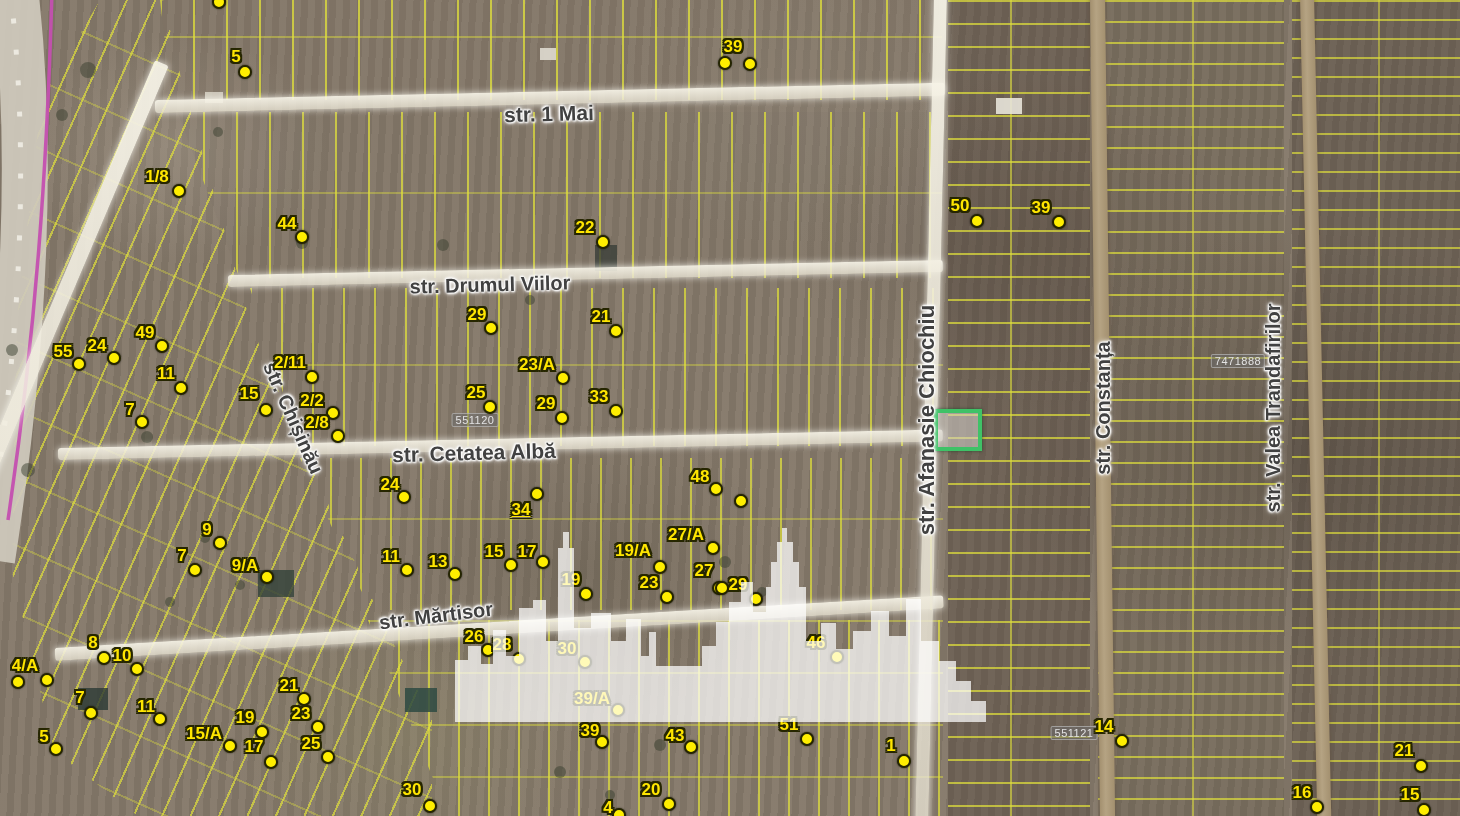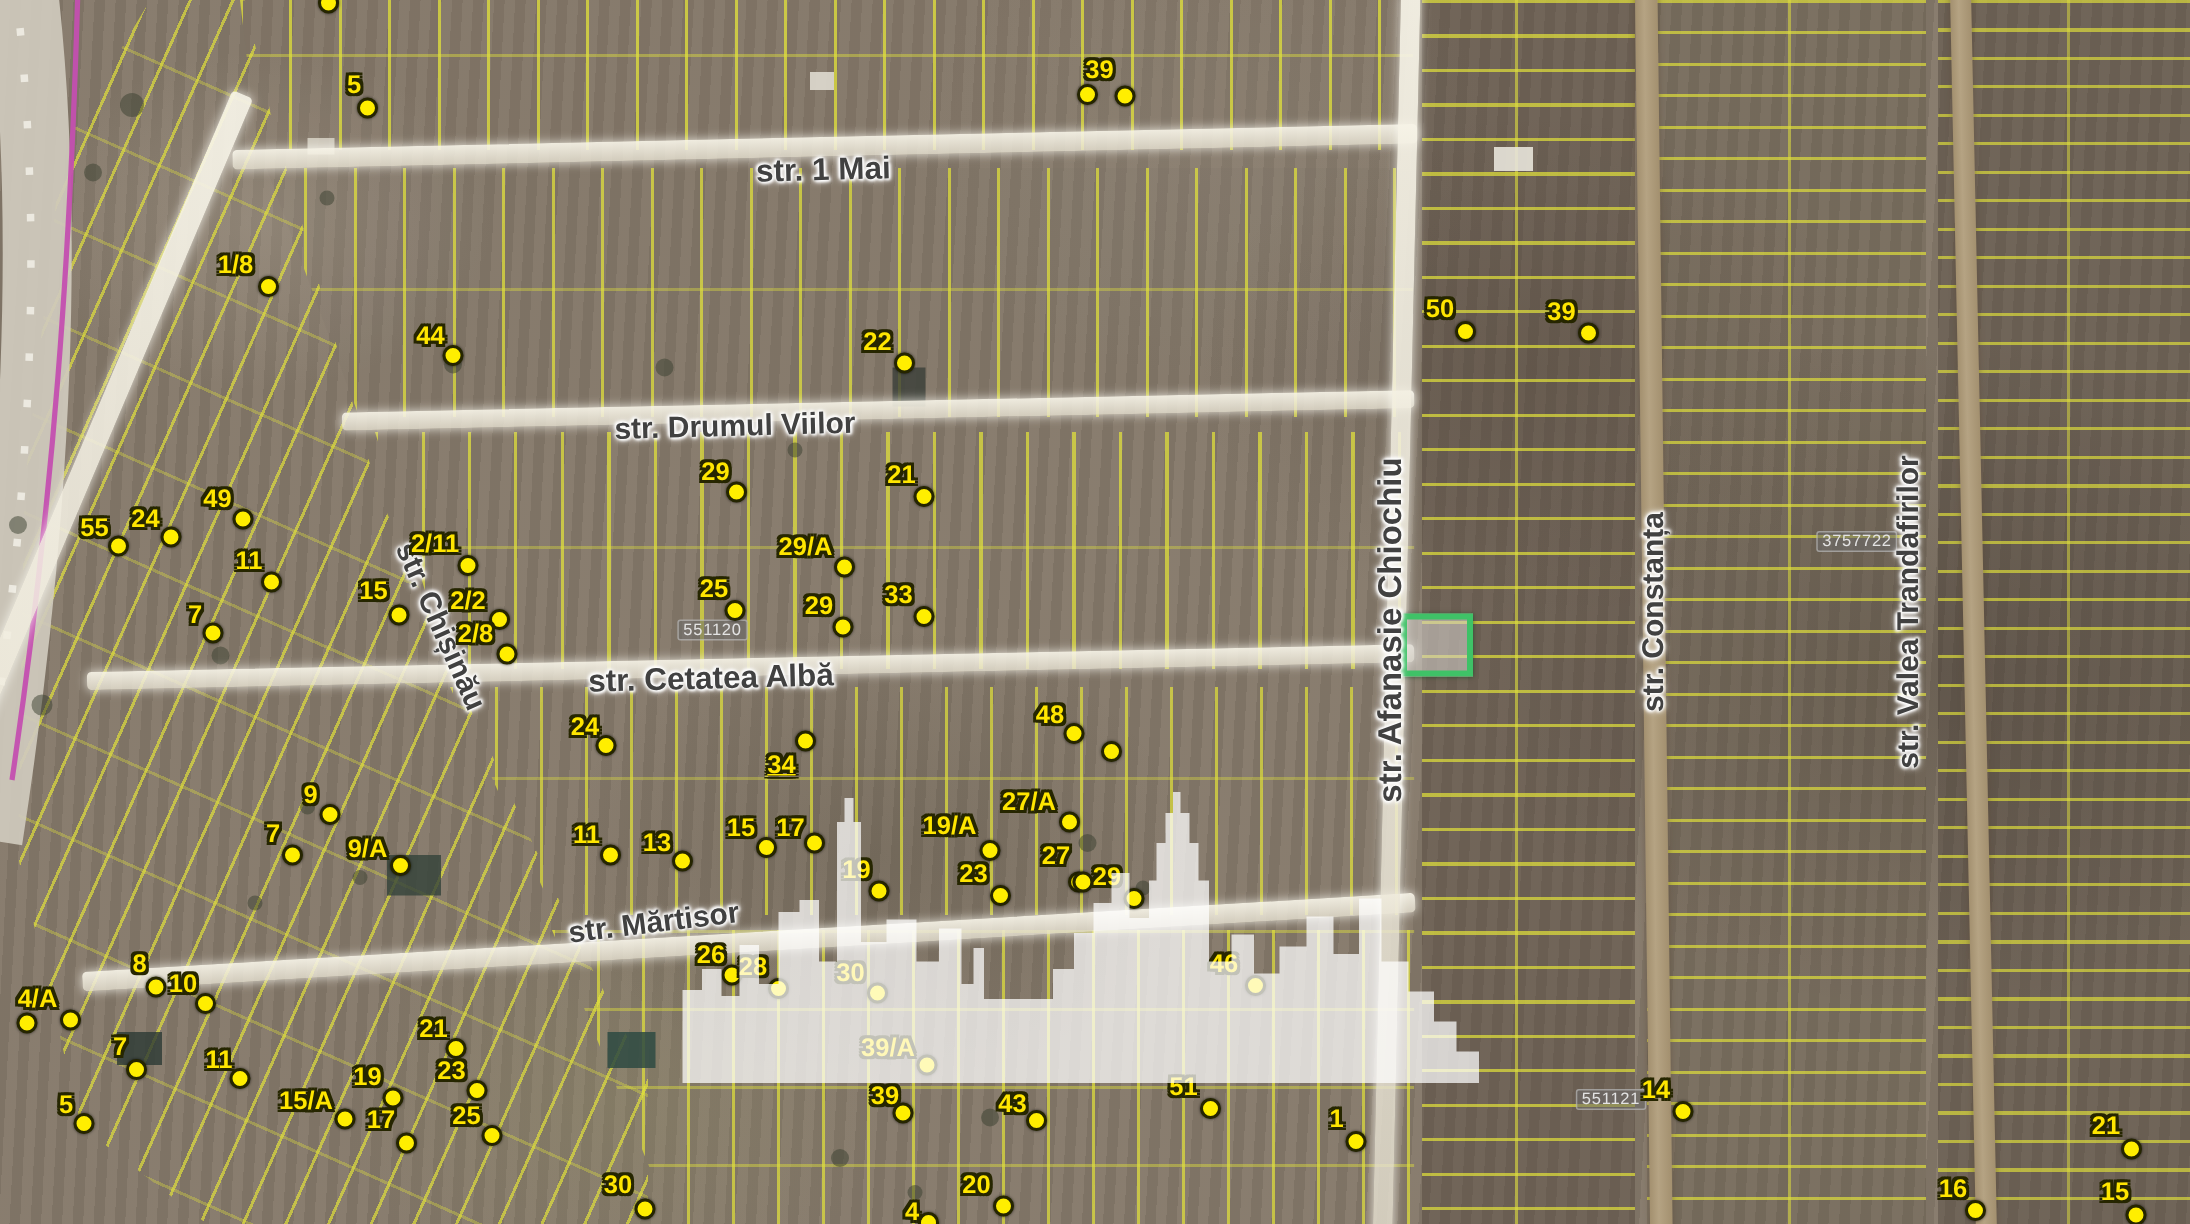--- a/index.html
+++ b/index.html
@@ -142,21 +142,21 @@
   <div class="road r-martisor"></div>
   <div class="road r-chisinau"></div>
   <div class="road r-afanasie"></div>
   <div class="road dirt r-constanta"></div>
   <div class="road dirt r-valea"></div>
 
   <div class="sel-parcel" id="sel-parcel" style="left: 934px; top: 409px; width: 40px; height: 34px; border-color: rgb(63, 194, 103);"></div>
 
   <div id="cad-layer">
       <div class="cad" style="left: 475px; top: 420px;">551120</div>
-      <div class="cad" style="left: 1238px; top: 361px;">3757722</div>
+      <div class="cad" style="left: 1238px; top: 361px;">7471888</div>
       <div class="cad" style="left: 1074px; top: 733px;">551121</div>
     </div>
   <div id="street-layer">
       <div class="street" style="left: 549px; top: 114px; font-size: 21px; transform: translate(-50%, -50%) rotate(-1.5deg);">str. 1 Mai</div>
       <div class="street" style="left: 490px; top: 285px; font-size: 20px; transform: translate(-50%, -50%) rotate(-1.5deg);">str. Drumul Viilor</div>
       <div class="street" style="left: 474px; top: 453px; font-size: 21px; transform: translate(-50%, -50%) rotate(-1.5deg);">str. Cetatea Albă</div>
       <div class="street" style="left: 293px; top: 418px; font-size: 20px; transform: translate(-50%, -50%) rotate(66deg);">str. Chișinău</div>
       <div class="street" style="left: 436px; top: 616px; font-size: 20px; transform: translate(-50%, -50%) rotate(-7deg);">str. Mărtisor</div>
       <div class="street" style="left: 927px; top: 420px; font-size: 22px; transform: translate(-50%, -50%) rotate(-90deg);">str. Afanasie Chiochiu</div>
       <div class="street" style="left: 1103px; top: 408px; font-size: 20px; transform: translate(-50%, -50%) rotate(-90deg);">str. Constanța</div>
@@ -177,21 +177,21 @@
       <div class="marker-label" style="left: 585px; top: 228px;">22</div>
       <div class="marker-dot" style="left: 977px; top: 221px;"></div>
       <div class="marker-label" style="left: 960px; top: 206px;">50</div>
       <div class="marker-dot" style="left: 1059px; top: 222px;"></div>
       <div class="marker-label" style="left: 1041px; top: 208px;">39</div>
       <div class="marker-dot" style="left: 491px; top: 328px;"></div>
       <div class="marker-label" style="left: 477px; top: 315px;">29</div>
       <div class="marker-dot" style="left: 616px; top: 331px;"></div>
       <div class="marker-label" style="left: 601px; top: 317px;">21</div>
       <div class="marker-dot" style="left: 563px; top: 378px;"></div>
-      <div class="marker-label" style="left: 537px; top: 365px;">29/A</div>
+      <div class="marker-label" style="left: 537px; top: 365px;">23/A</div>
       <div class="marker-dot" style="left: 490px; top: 407px;"></div>
       <div class="marker-label" style="left: 476px; top: 393px;">25</div>
       <div class="marker-dot" style="left: 562px; top: 418px;"></div>
       <div class="marker-label" style="left: 546px; top: 404px;">29</div>
       <div class="marker-dot" style="left: 616px; top: 411px;"></div>
       <div class="marker-label" style="left: 599px; top: 397px;">33</div>
       <div class="marker-dot" style="left: 79px; top: 364px;"></div>
       <div class="marker-label" style="left: 63px; top: 352px;">55</div>
       <div class="marker-dot" style="left: 114px; top: 358px;"></div>
       <div class="marker-label" style="left: 97px; top: 346px;">24</div>

